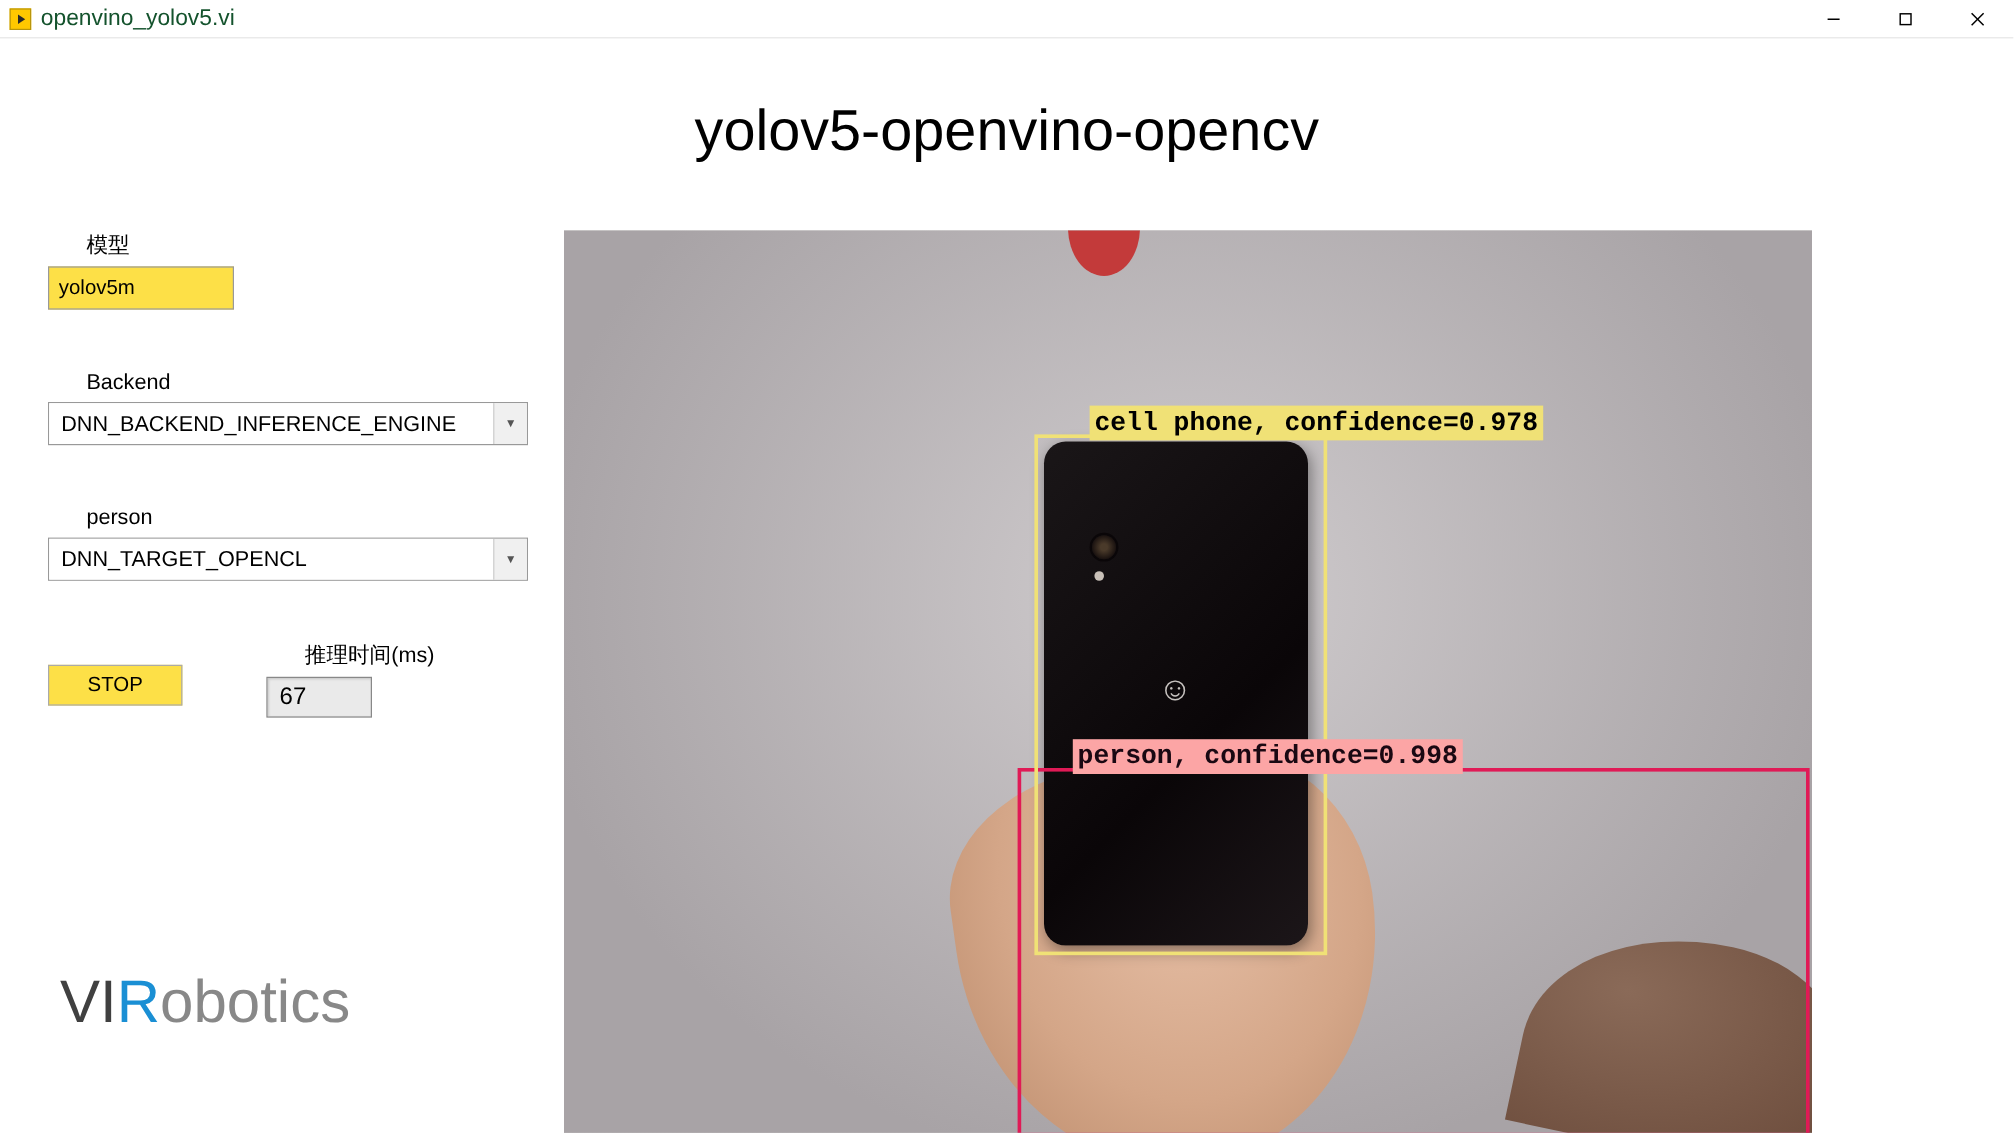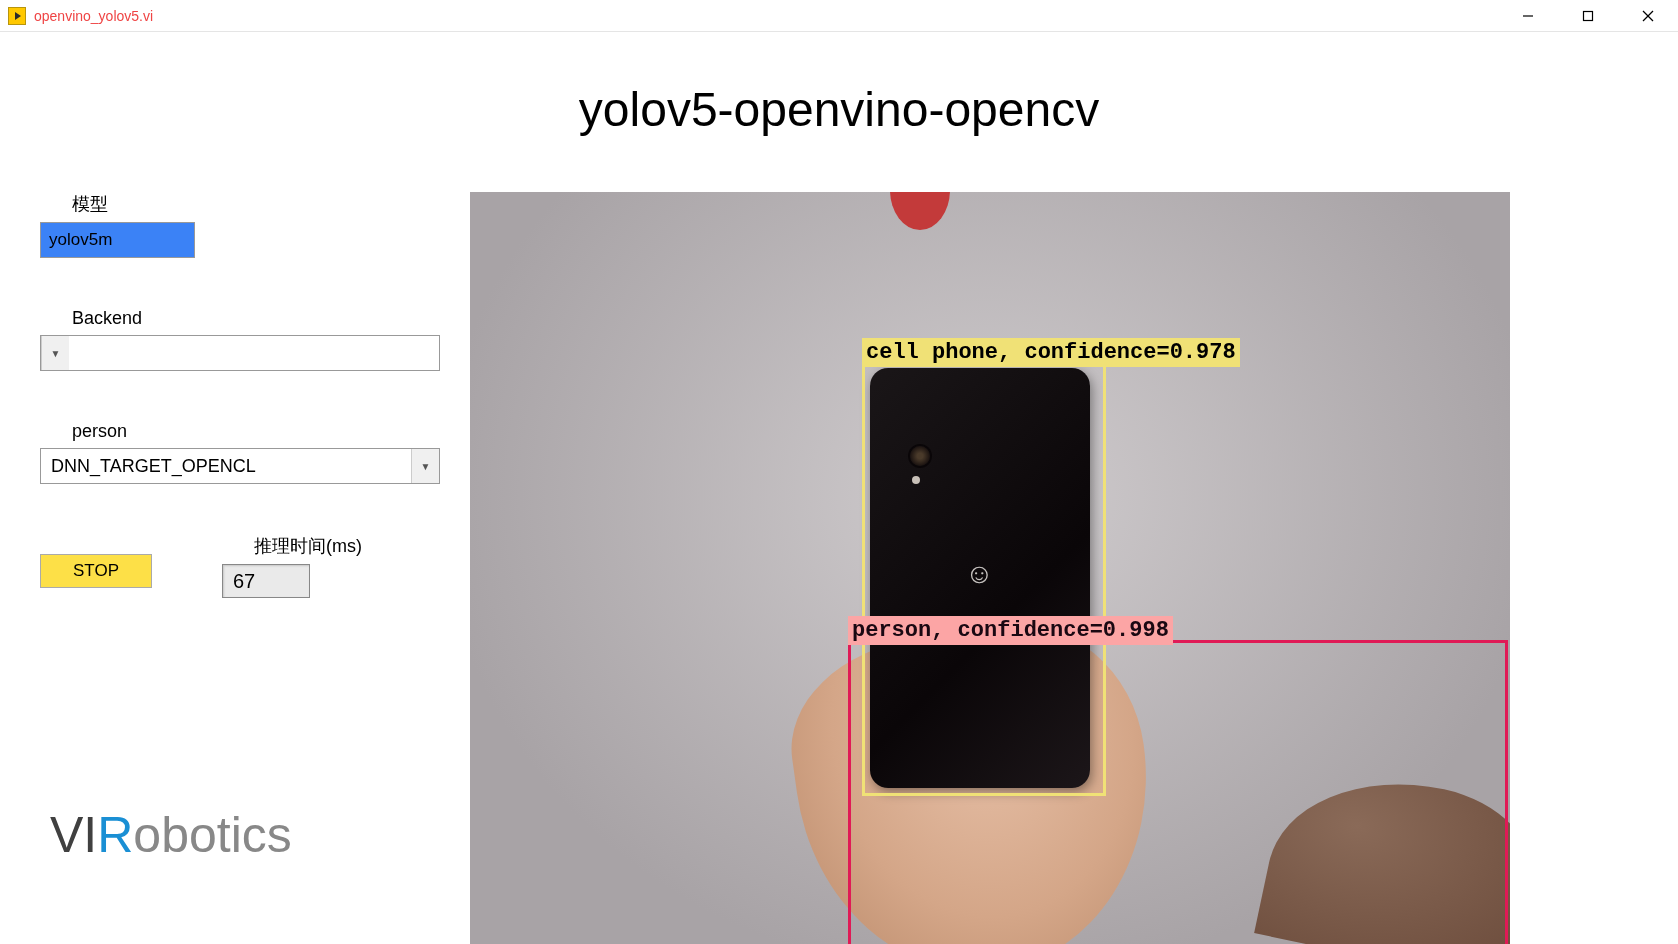--- a/index.html
+++ b/index.html
@@ -48,22 +48,22 @@
       content: "";
       width: 0;
       height: 0;
       border-left: 6px solid #2a2a2a;
       border-top: 4px solid transparent;
       border-bottom: 4px solid transparent;
       margin-left: 1px;
     }
     
     .titlebar-title {
-      font-size: 14px;
-      color: #ef4444;
+      font-size: 19px;
+      color: #14532d;
     }
     
     .window-controls {
       display: flex;
     }
     
     .window-btn {
       width: 60px;
       height: 32px;
       display: flex;
@@ -108,21 +108,21 @@
       margin-left: 32px;
     }
     
     .text-input {
       width: 155px;
       height: 36px;
       border: 1px solid #999;
       padding: 4px 8px;
       font-size: 17px;
       font-family: inherit;
-      background: #3b82f6;
+      background: #fde047;
     }
     
     .select-wrapper {
       display: flex;
       width: 400px;
       height: 36px;
       border: 1px solid #999;
     }
     
     .select-value {
@@ -311,20 +311,21 @@
       border-color: #e01a56;
     }
     
     .detect-label {
       position: absolute;
       font-family: "Courier New", monospace;
       font-weight: bold;
       font-size: 22px;
       padding: 2px 4px;
       white-space: nowrap;
+      margin-left: 46px;
     }
     
     .label-phone {
       left: 392px;
       top: 146px;
       background: #f0e176;
       color: #000;
     }
     
     .label-person {
@@ -372,20 +373,21 @@
   <div class="left-panel">
 
     <div class="control-group">
       <label class="control-label">模型</label>
       <input class="text-input" type="text" value="yolov5m" style="">
     </div>
 
     <div class="control-group">
       <label class="control-label">Backend</label>
       <div class="select-wrapper">
+        <div class="select-value">DNN_BACKEND_INFERENCE_ENGINE</div>
         <div class="select-arrow">▼</div>
       </div>
     </div>
 
     <div class="control-group">
       <label class="control-label">person</label>
       <div class="select-wrapper">
         <div class="select-value">DNN_TARGET_OPENCL</div>
         <div class="select-arrow">▼</div>
       </div>

